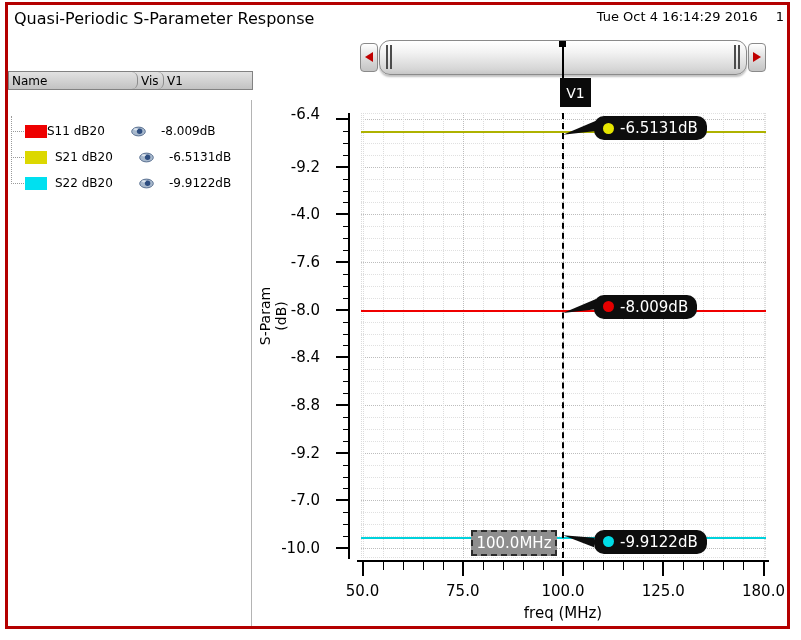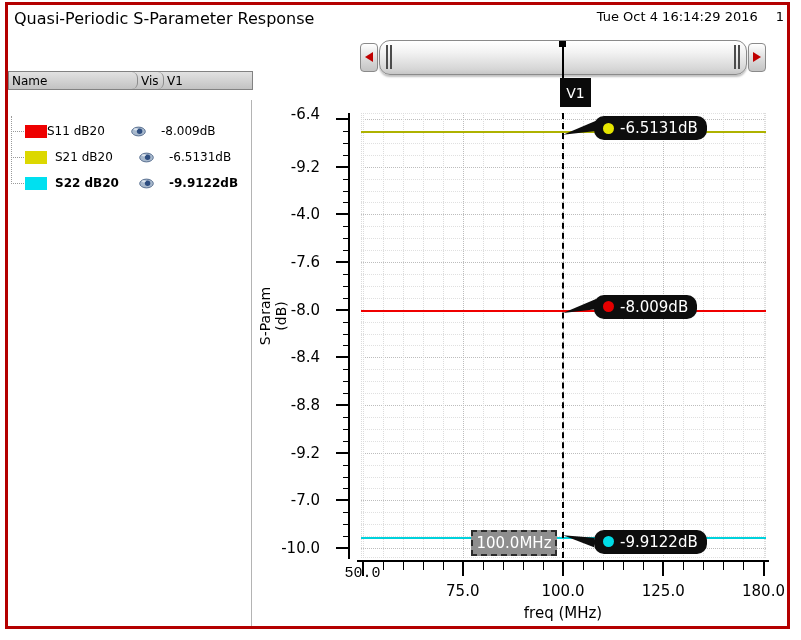--- a/index.html
+++ b/index.html
@@ -122,21 +122,21 @@
       <div style="margin-left:8px;width:84px">S21 dB20</div>
       <div style="width:30px;display:flex;justify-content:flex-start">
         <svg class="eye" width="15" height="11" viewBox="0 0 15 11">
           <ellipse cx="7.5" cy="5.5" rx="6.8" ry="4.4" fill="#a7b8cc" stroke="#5a7191"></ellipse>
           <circle cx="8.6" cy="5.2" r="2.7" fill="#2e4e80"></circle>
           <ellipse cx="4.8" cy="3.3" rx="2.1" ry="1.1" fill="#dde5ee"></ellipse>
         </svg>
       </div>
       <div>-6.5131dB</div>
     </div>
-    <div class="abs lrow" style="top: 174px; font-weight: bold;">
+    <div class="abs lrow" style="top: 174px;">
       <div class="swatch" style="margin-left:17px;background:#00e0f0"></div>
       <div style="margin-left:8px;width:84px">S22 dB20</div>
       <div style="width:30px;display:flex;justify-content:flex-start">
         <svg class="eye" width="15" height="11" viewBox="0 0 15 11">
           <ellipse cx="7.5" cy="5.5" rx="6.8" ry="4.4" fill="#a7b8cc" stroke="#5a7191"></ellipse>
           <circle cx="8.6" cy="5.2" r="2.7" fill="#2e4e80"></circle>
           <ellipse cx="4.8" cy="3.3" rx="2.1" ry="1.1" fill="#dde5ee"></ellipse>
         </svg>
       </div>
       <div>-9.9122dB</div>
@@ -258,21 +258,21 @@
     <div class="abs" style="left: 343px; top: 416.917px; width: 7px; height: 1px; background: rgb(0, 0, 0);"></div>
     <div class="abs" style="left: 343px; top: 428.833px; width: 7px; height: 1px; background: rgb(0, 0, 0);"></div>
     <div class="abs" style="left: 343px; top: 440.75px; width: 7px; height: 1px; background: rgb(0, 0, 0);"></div>
     <div class="abs" style="left: 343px; top: 464.583px; width: 7px; height: 1px; background: rgb(0, 0, 0);"></div>
     <div class="abs" style="left: 343px; top: 476.5px; width: 7px; height: 1px; background: rgb(0, 0, 0);"></div>
     <div class="abs" style="left: 343px; top: 488.417px; width: 7px; height: 1px; background: rgb(0, 0, 0);"></div>
     <div class="abs" style="left: 343px; top: 512.25px; width: 7px; height: 1px; background: rgb(0, 0, 0);"></div>
     <div class="abs" style="left: 343px; top: 524.167px; width: 7px; height: 1px; background: rgb(0, 0, 0);"></div>
     <div class="abs" style="left: 343px; top: 536.083px; width: 7px; height: 1px; background: rgb(0, 0, 0);"></div>
     <div class="abs xtick" style="left: 361.5px; top: 562px; height: 14px;"></div>
-    <div class="abs xlab" style="left: 332.5px; top: 565px; font-family: Liberation Mono, monospace;">50.0</div>
+    <div class="abs xlab" style="left: 332.5px; top: 582px;">50.0</div>
     <div class="abs xtick" style="left: 461.75px; top: 562px; height: 14px;"></div>
     <div class="abs xlab" style="left: 432.75px; top: 582px;">75.0</div>
     <div class="abs xtick" style="left: 562px; top: 562px; height: 14px;"></div>
     <div class="abs xlab" style="left: 533px; top: 582px;">100.0</div>
     <div class="abs xtick" style="left: 662.25px; top: 562px; height: 14px;"></div>
     <div class="abs xlab" style="left: 633.25px; top: 582px;">125.0</div>
     <div class="abs xtick" style="left: 762.5px; top: 562px; height: 14px;"></div>
     <div class="abs xlab" style="left: 733.5px; top: 582px;">180.0</div>
     <div class="abs" style="left: 382.55px; top: 562px; width: 1px; height: 8px; background: rgb(0, 0, 0);"></div>
     <div class="abs" style="left: 402.6px; top: 562px; width: 1px; height: 8px; background: rgb(0, 0, 0);"></div>

